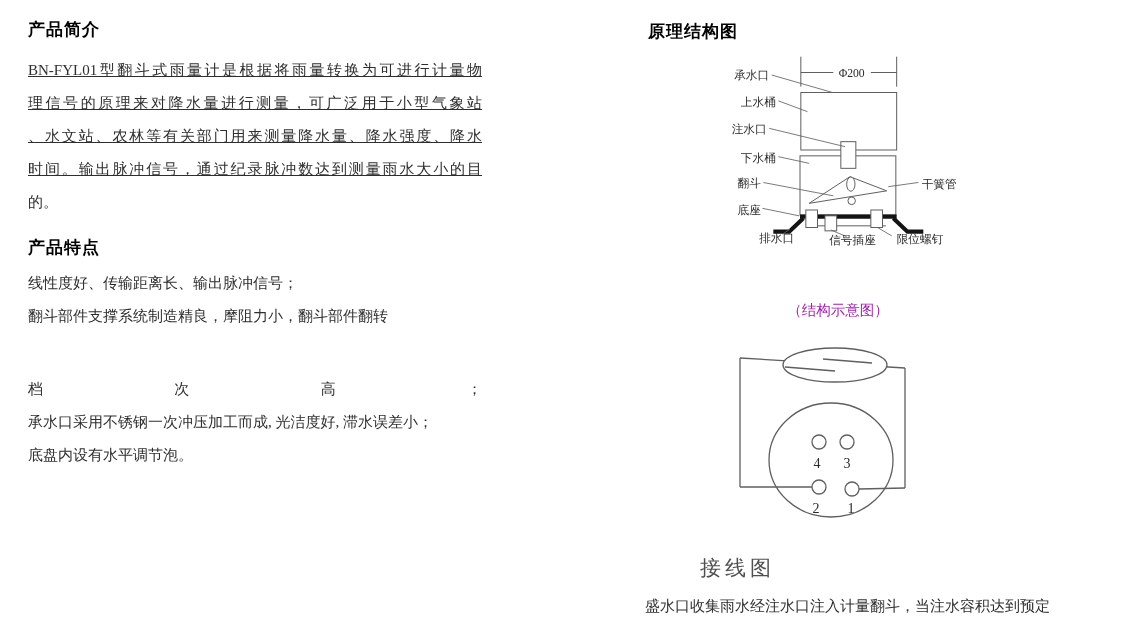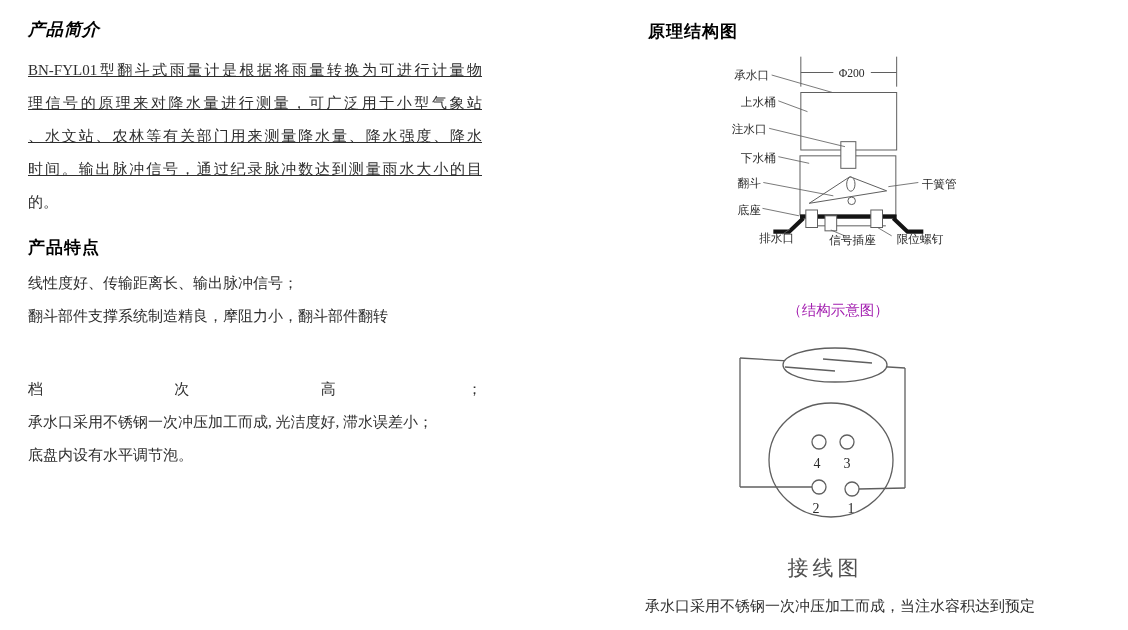--- a/index.html
+++ b/index.html
@@ -38,33 +38,32 @@
   }
   .diagram-caption {
     font-size: 14.5px;
     color: #a21caf;
     text-align: center;
   }
   .wiring-caption {
     font-size: 21px;
     color: #4f4f4f;
     letter-spacing: 4px;
-    text-align: center;
     font-family: "Liberation Sans", "DejaVu Sans", sans-serif;
   }
   .footer-line {
     font-size: 15px;
     white-space: nowrap;
     color: #2e2e2e;
   }
 </style>
 </head>
 <body>
 
-<div class="abs heading" style="left:28px; top:18px;font-style:italic;">产品简介</div>
+<div class="abs heading" style="left:28px; top:18px;">产品简介</div>
 
 <div class="abs" id="intro-block" style="left:28px; top:54px;">
   <div class="bodyline">BN-FYL01型翻斗式雨量计是根据将雨量转换为可进行计量物</div>
   <div class="bodyline">理信号的原理来对降水量进行测量，可广泛用于小型气象站</div>
   <div class="bodyline">、水文站、农林等有关部门用来测量降水量、降水强度、降水</div>
   <div class="bodyline">时间。输出脉冲信号，通过纪录脉冲数达到测量雨水大小的目</div>
   <div class="bodyline">的。</div>
 </div>
 
 <div class="abs heading" style="left:28px; top:236px;">产品特点</div>
@@ -161,13 +160,13 @@
     <circle cx="852" cy="489" r="7" fill="#ffffff"></circle>
   </g>
   <text x="817" y="468" text-anchor="middle">4</text>
   <text x="847" y="468" text-anchor="middle">3</text>
   <text x="816" y="513" text-anchor="middle">2</text>
   <text x="851" y="513" text-anchor="middle">1</text>
 </svg>
 
 <div class="abs wiring-caption" style="left:700px; top:554px; width:250px;">接线图</div>
 
-<div class="abs footer-line" style="left:645px; top:597px; width:470px;">承水口采用不锈钢一次冲压加工而成，当注水容积达到预定</div>
+<div class="abs footer-line" style="left:645px; top:597px; width:470px;">盛水口收集雨水经注水口注入计量翻斗，当注水容积达到预定</div>
 
 </body></html>

